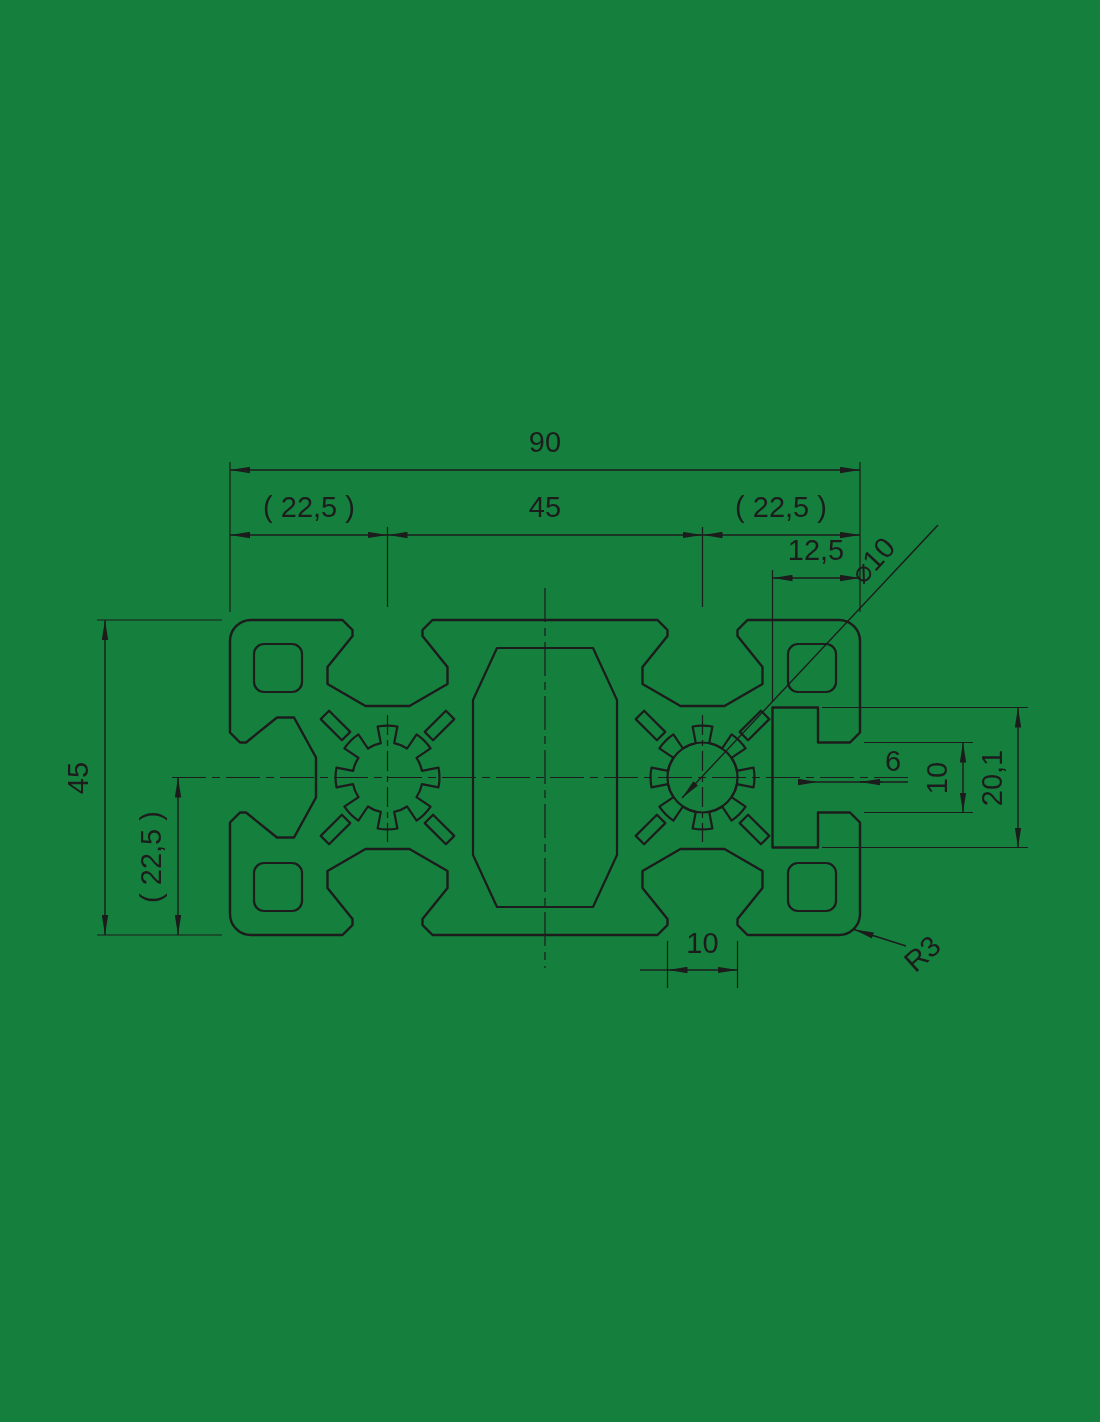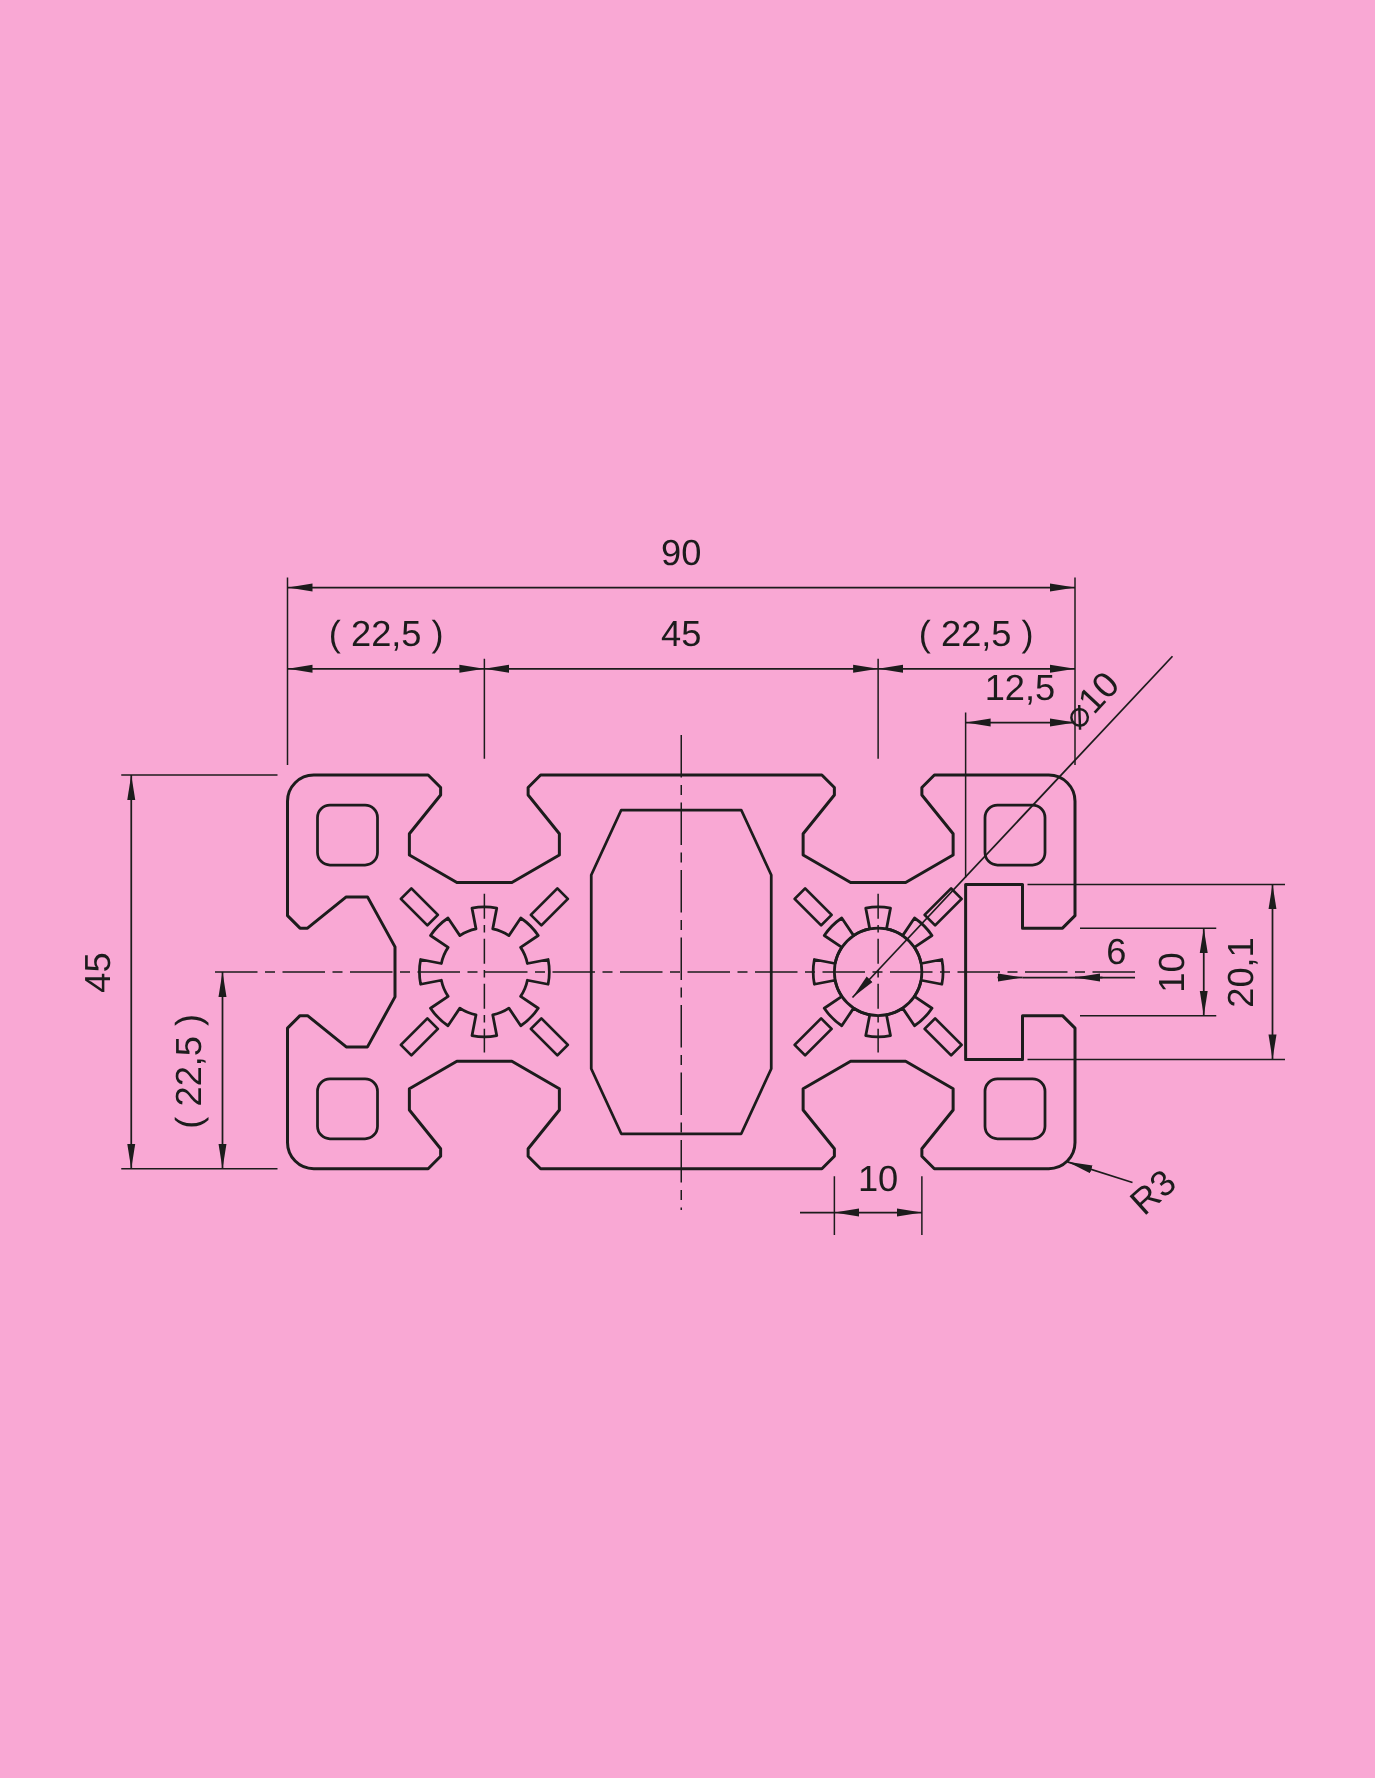--- a/index.html
+++ b/index.html
@@ -4,21 +4,21 @@
 <style>
   html, body {
     margin: 0;
     padding: 0;
     background: #ffffff;
   }
   .page {
     position: relative;
     width: 1100px;
     height: 1422px;
-    background: #f9a8d4;
+    background: #15803d;
     overflow: hidden;
   }
   svg { display: block; }
   .outline       { fill: none; stroke: #1c1c1c; stroke-width: 2.4; stroke-linejoin: round; }
   .cavity        { fill: none; stroke: #1c1c1c; stroke-width: 2.2; stroke-linejoin: round; }
   .dimline       { fill: none; stroke: #1c1c1c; stroke-width: 1.4; }
   .extline       { fill: none; stroke: #1c1c1c; stroke-width: 1.2; }
   .centerline    { fill: none; stroke: #1c1c1c; stroke-width: 1.2; stroke-dasharray: 34 6 8 6; }
   .centerline-sm { fill: none; stroke: #1c1c1c; stroke-width: 1.2; stroke-dasharray: 20 5 6 5; }
   .dimtext {

